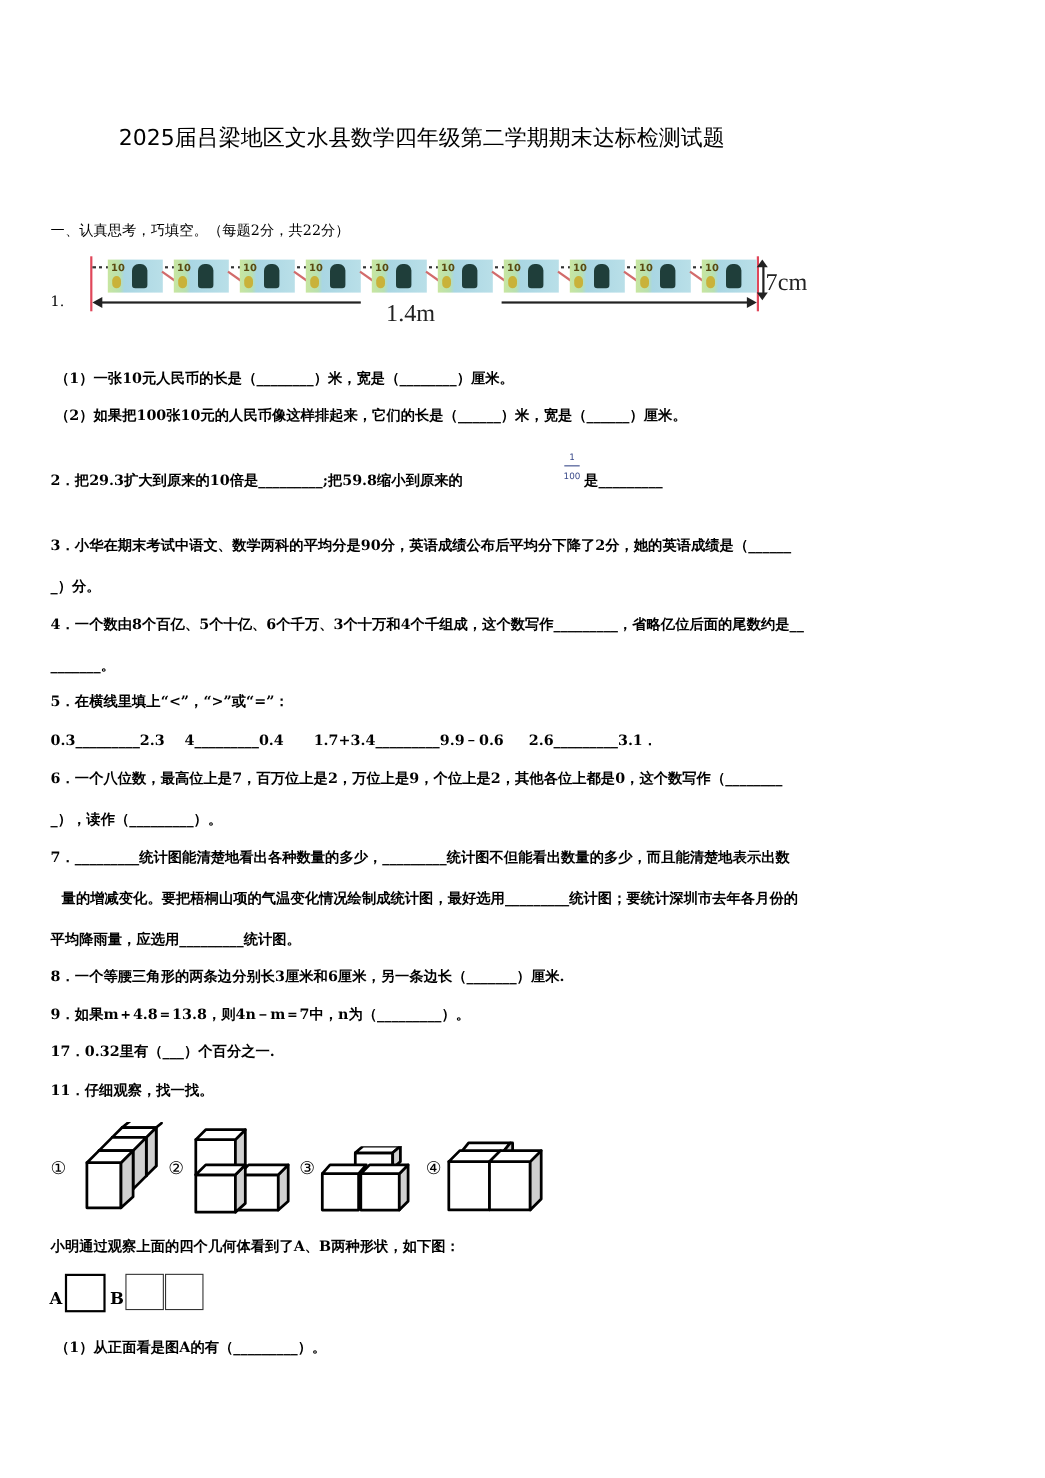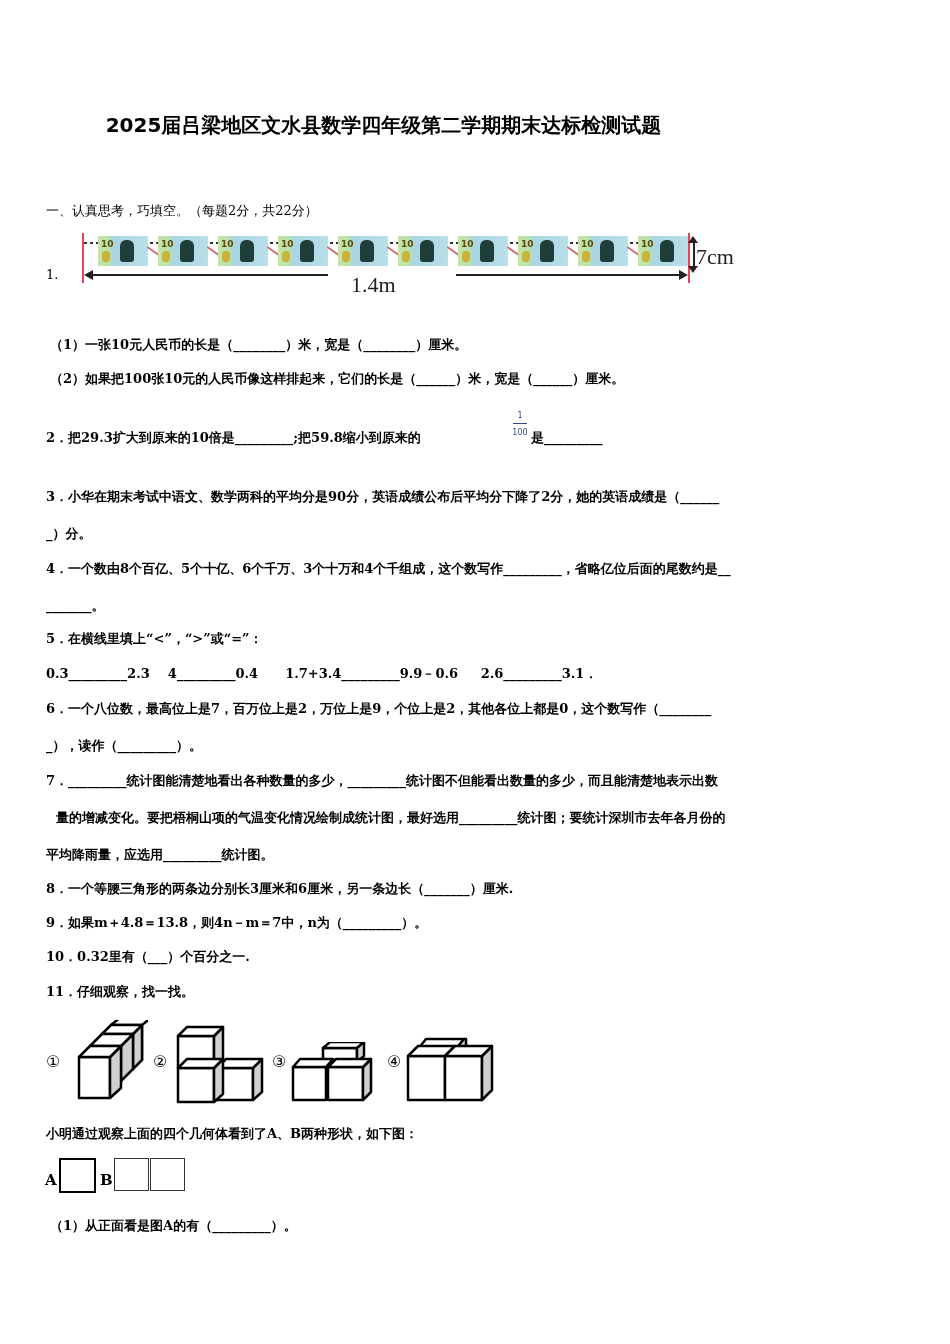--- a/index.html
+++ b/index.html
@@ -1,20 +1,20 @@
 <!DOCTYPE html>
 <html><head>
 <meta charset="utf-8">
 <style>
   html, body { margin: 0; padding: 0; background: #ffffff; }
   body { width: 950px; height: 1344px; position: relative; overflow: hidden;
          font-family: "DejaVu Serif", "Liberation Serif", serif; color: #000; }
   .abs { position: absolute; white-space: nowrap; }
   .title { left: 0; width: 767px; top: 112px; text-align: center; font-family: "DejaVu Sans", "Liberation Sans", sans-serif;
-           font-weight: bold; font-size: 20px; letter-spacing: 0px; }
+           font-weight: normal; font-size: 20px; letter-spacing: 0px; }
   .line { font-size: 13px; line-height: 20px; }
   .bold { font-weight: bold; }
   .money-strip { position: absolute; left: 82px; top: 234px; width: 672px; height: 34px; }
   .bill { position: absolute; top: 2px; width: 50px; height: 30px; background: linear-gradient(90deg,#c8e6a0 0%,#b8e0b0 22%,#a9d6e3 30%,#b9dfe8 100%); }
   .bill .face { position: absolute; left: 22px; top: 4px; width: 14px; height: 22px; background: #1f3e3a; border-radius: 6px 6px 3px 3px; }
   .bill .ten { position: absolute; left: 3px; top: 3px; font-size: 9px; font-weight: bold; color:#5a4a10; font-family: "DejaVu Sans", sans-serif; }
   .bill .emb { position: absolute; left: 4px; top: 15px; width: 8px; height: 11px; background:#c9b23a; border-radius: 4px; }
   .slash { position: absolute; top: 16px; width: 14px; height: 2px; background: #d26b6b; transform: rotate(35deg); }
   .dots { position: absolute; top: 8px; height: 2px; background: repeating-linear-gradient(90deg,#333 0 3px,transparent 3px 6px); }
   .redbar { position: absolute; width: 2px; background: #e0475a; }
@@ -137,21 +137,21 @@
 
 <div class="abs line bold" style="left:46px; top:699px;">6．一个八位数，最高位上是7，百万位上是2，万位上是9，个位上是2，其他各位上都是0，这个数写作（________</div>
 <div class="abs line bold" style="left:46px; top:736px;">_），读作（_________）。</div>
 
 <div class="abs line bold" style="left:46px; top:771px;">7．_________统计图能清楚地看出各种数量的多少，_________统计图不但能看出数量的多少，而且能清楚地表示出数</div>
 <div class="abs line bold" style="left:56px; top:808px;">量的增减变化。要把梧桐山项的气温变化情况绘制成统计图，最好选用_________统计图；要统计深圳市去年各月份的</div>
 <div class="abs line bold" style="left:46px; top:845px;">平均降雨量，应选用_________统计图。</div>
 
 <div class="abs line bold" style="left:46px; top:879px;">8．一个等腰三角形的两条边分别长3厘米和6厘米，另一条边长（_______）厘米.</div>
 <div class="abs line bold" style="left:46px; top:913px;">9．如果m＋4.8＝13.8，则4n－m＝7中，n为（_________）。</div>
-<div class="abs line bold" style="left:46px; top:947px;">10．0.32里有（___）个百分之一.</div>
+<div class="abs line bold" style="left:46px; top:947px;">17．0.32里有（___）个百分之一.</div>
 
 <div class="abs line bold" style="left:46px; top:982px;">11．仔细观察，找一找。</div>
 
 <div class="circled" style="left:46px; top:1052px;">①</div>
 <svg class="cube-fig" style="left:66px; top:1020px;" width="82" height="82" viewBox="0 0 82 82">
   <g stroke="#000" stroke-width="2.5" fill="#fff" stroke-linejoin="round">
 
     <polygon points="45,5 76,5 76,40 45,40"></polygon>
     <polygon points="45,5 55,-3 86,-3 76,5" fill="#fff"></polygon>
     <polygon points="36,14 67,14 67,49 36,49"></polygon>

